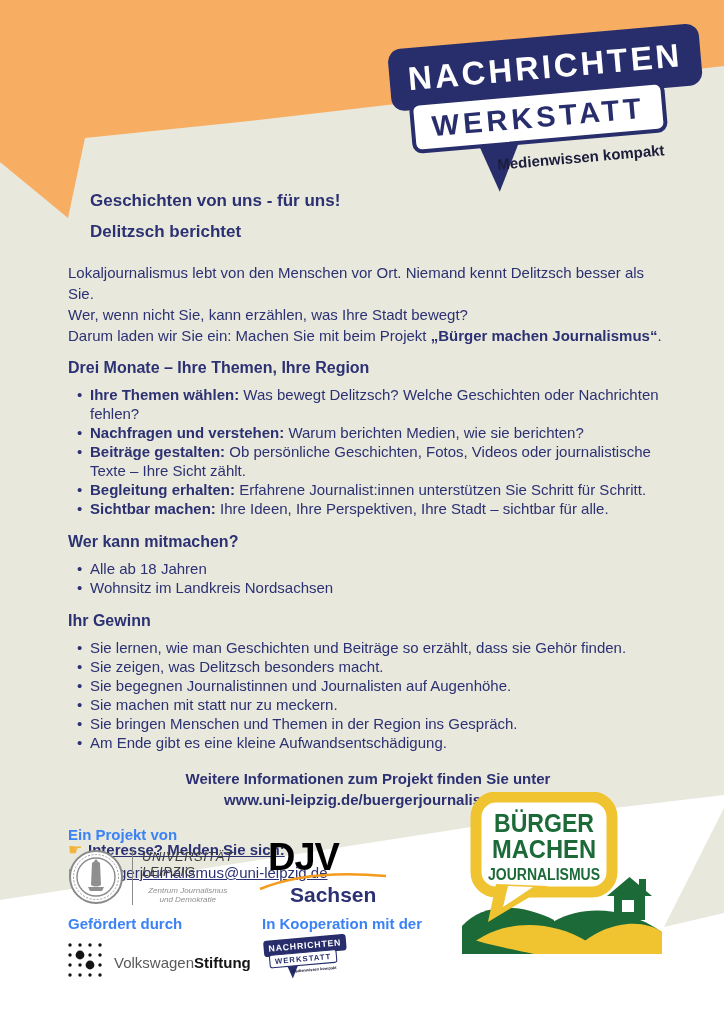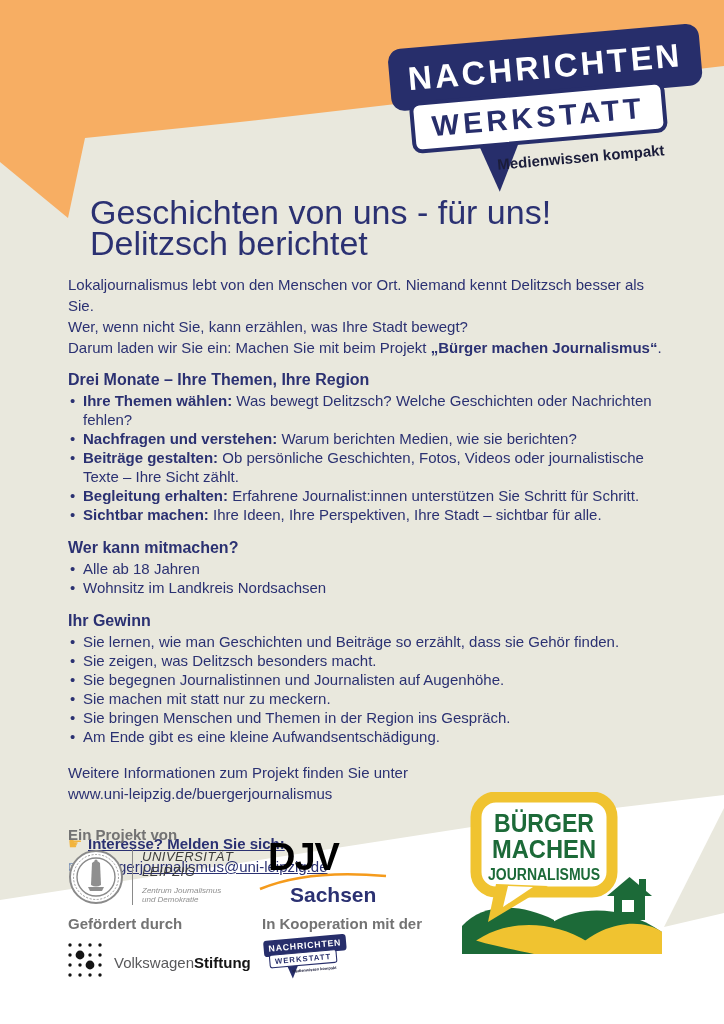--- a/index.html
+++ b/index.html
@@ -15,39 +15,39 @@
   .nw-bubble{position:relative;z-index:2;width:312px;height:62px;background:#272e6b;border-radius:13px;
              display:flex;align-items:center;justify-content:center;color:#fff;
              font-weight:bold;font-size:33px;letter-spacing:3px;}
   .nw-box{position:relative;z-index:3;margin:-8px 0 0 17px;width:248px;height:44px;background:#fff;
           border:4px solid #272e6b;border-radius:10px;display:flex;align-items:center;justify-content:center;
           color:#272e6b;font-weight:bold;font-size:29px;letter-spacing:4px;}
   .nw-tagline{position:relative;z-index:3;margin:9px 0 0 100px;font-weight:bold;font-size:15px;color:#1b1d3a;}
 
   
   .content{position:absolute;left:68px;top:185px;width:600px;z-index:2;font-size:15px;line-height:21px;}
-  .headline{margin-left:22px;font-size:34px;line-height:31px;font-weight:normal;margin-top:12px;}
+  .headline{margin-left:22px;font-size:17px;line-height:31px;font-weight:bold;}
   .intro{margin-top:15px;}
   .b{font-weight:bold;}
   h3.sec{margin:12px 0 2px 0;font-size:16px;line-height:19px;font-weight:bold;color:#2b3172;}
-  ul.blts{margin:1px;padding:0;list-style:none;line-height:19px;}
+  ul.blts{margin:8px;padding:0;list-style:none;line-height:19px;}
   ul.blts li{position:relative;padding-left:14px;}
   ul.blts li::before{content:"•";position:absolute;left:1px;}
-  .info{margin-top:16px;text-align:left;font-weight:normal;line-height:21px;}
+  .info{margin-top:16px;text-align:center;font-weight:bold;line-height:21px;}
   .contact{margin-top:28px;line-height:23px;text-decoration:underline;}
   .icn{display:inline-block;width:20px;font-family:"DejaVu Sans",sans-serif;}
   .hand{color:#f2b43e;font-size:16px;}
   .mail{color:#7189b0;font-size:14px;}
 
   
-  .flabel{position:absolute;font-weight:bold;font-size:15px;color:#737373;z-index:2;}
+  .flabel{position:absolute;font-weight:bold;font-size:15px;color:#3b82f6;z-index:2;}
   .uni{position:absolute;left:68px;top:849px;display:flex;z-index:2;}
   .uni-txt{margin-left:8px;padding-left:9px;border-left:1px solid #8a8a8a;color:#3c3c3c;font-style:italic;}
   .uni-name{font-size:13px;line-height:15px;letter-spacing:.5px;}
-  .uni-sub{margin-top:7px;font-size:8px;line-height:9px;color:#8f8f8f;}
+  .uni-sub{margin-top:7px;font-size:8px;line-height:9px;color:#8f8f8f;text-align:center;}
   .djv{position:absolute;left:268px;top:839px;z-index:2;}
   .djv-letters{font-size:38px;line-height:36px;font-weight:700;letter-spacing:-1px;color:#000000;}
   .djv-swoosh{position:absolute;left:-10px;top:26px;}
   .djv-region{margin:8px 0 0 22px;font-size:21px;font-weight:600;color:#2b3172;}
   .vw{position:absolute;left:66px;top:941px;display:flex;align-items:center;z-index:2;}
   .vw-name{margin-left:8px;font-size:15px;color:#58585a;}
   .vw-name .b{color:#141414;}
   .bmj{position:absolute;left:462px;top:792px;z-index:2;}
 </style>
 </head>

